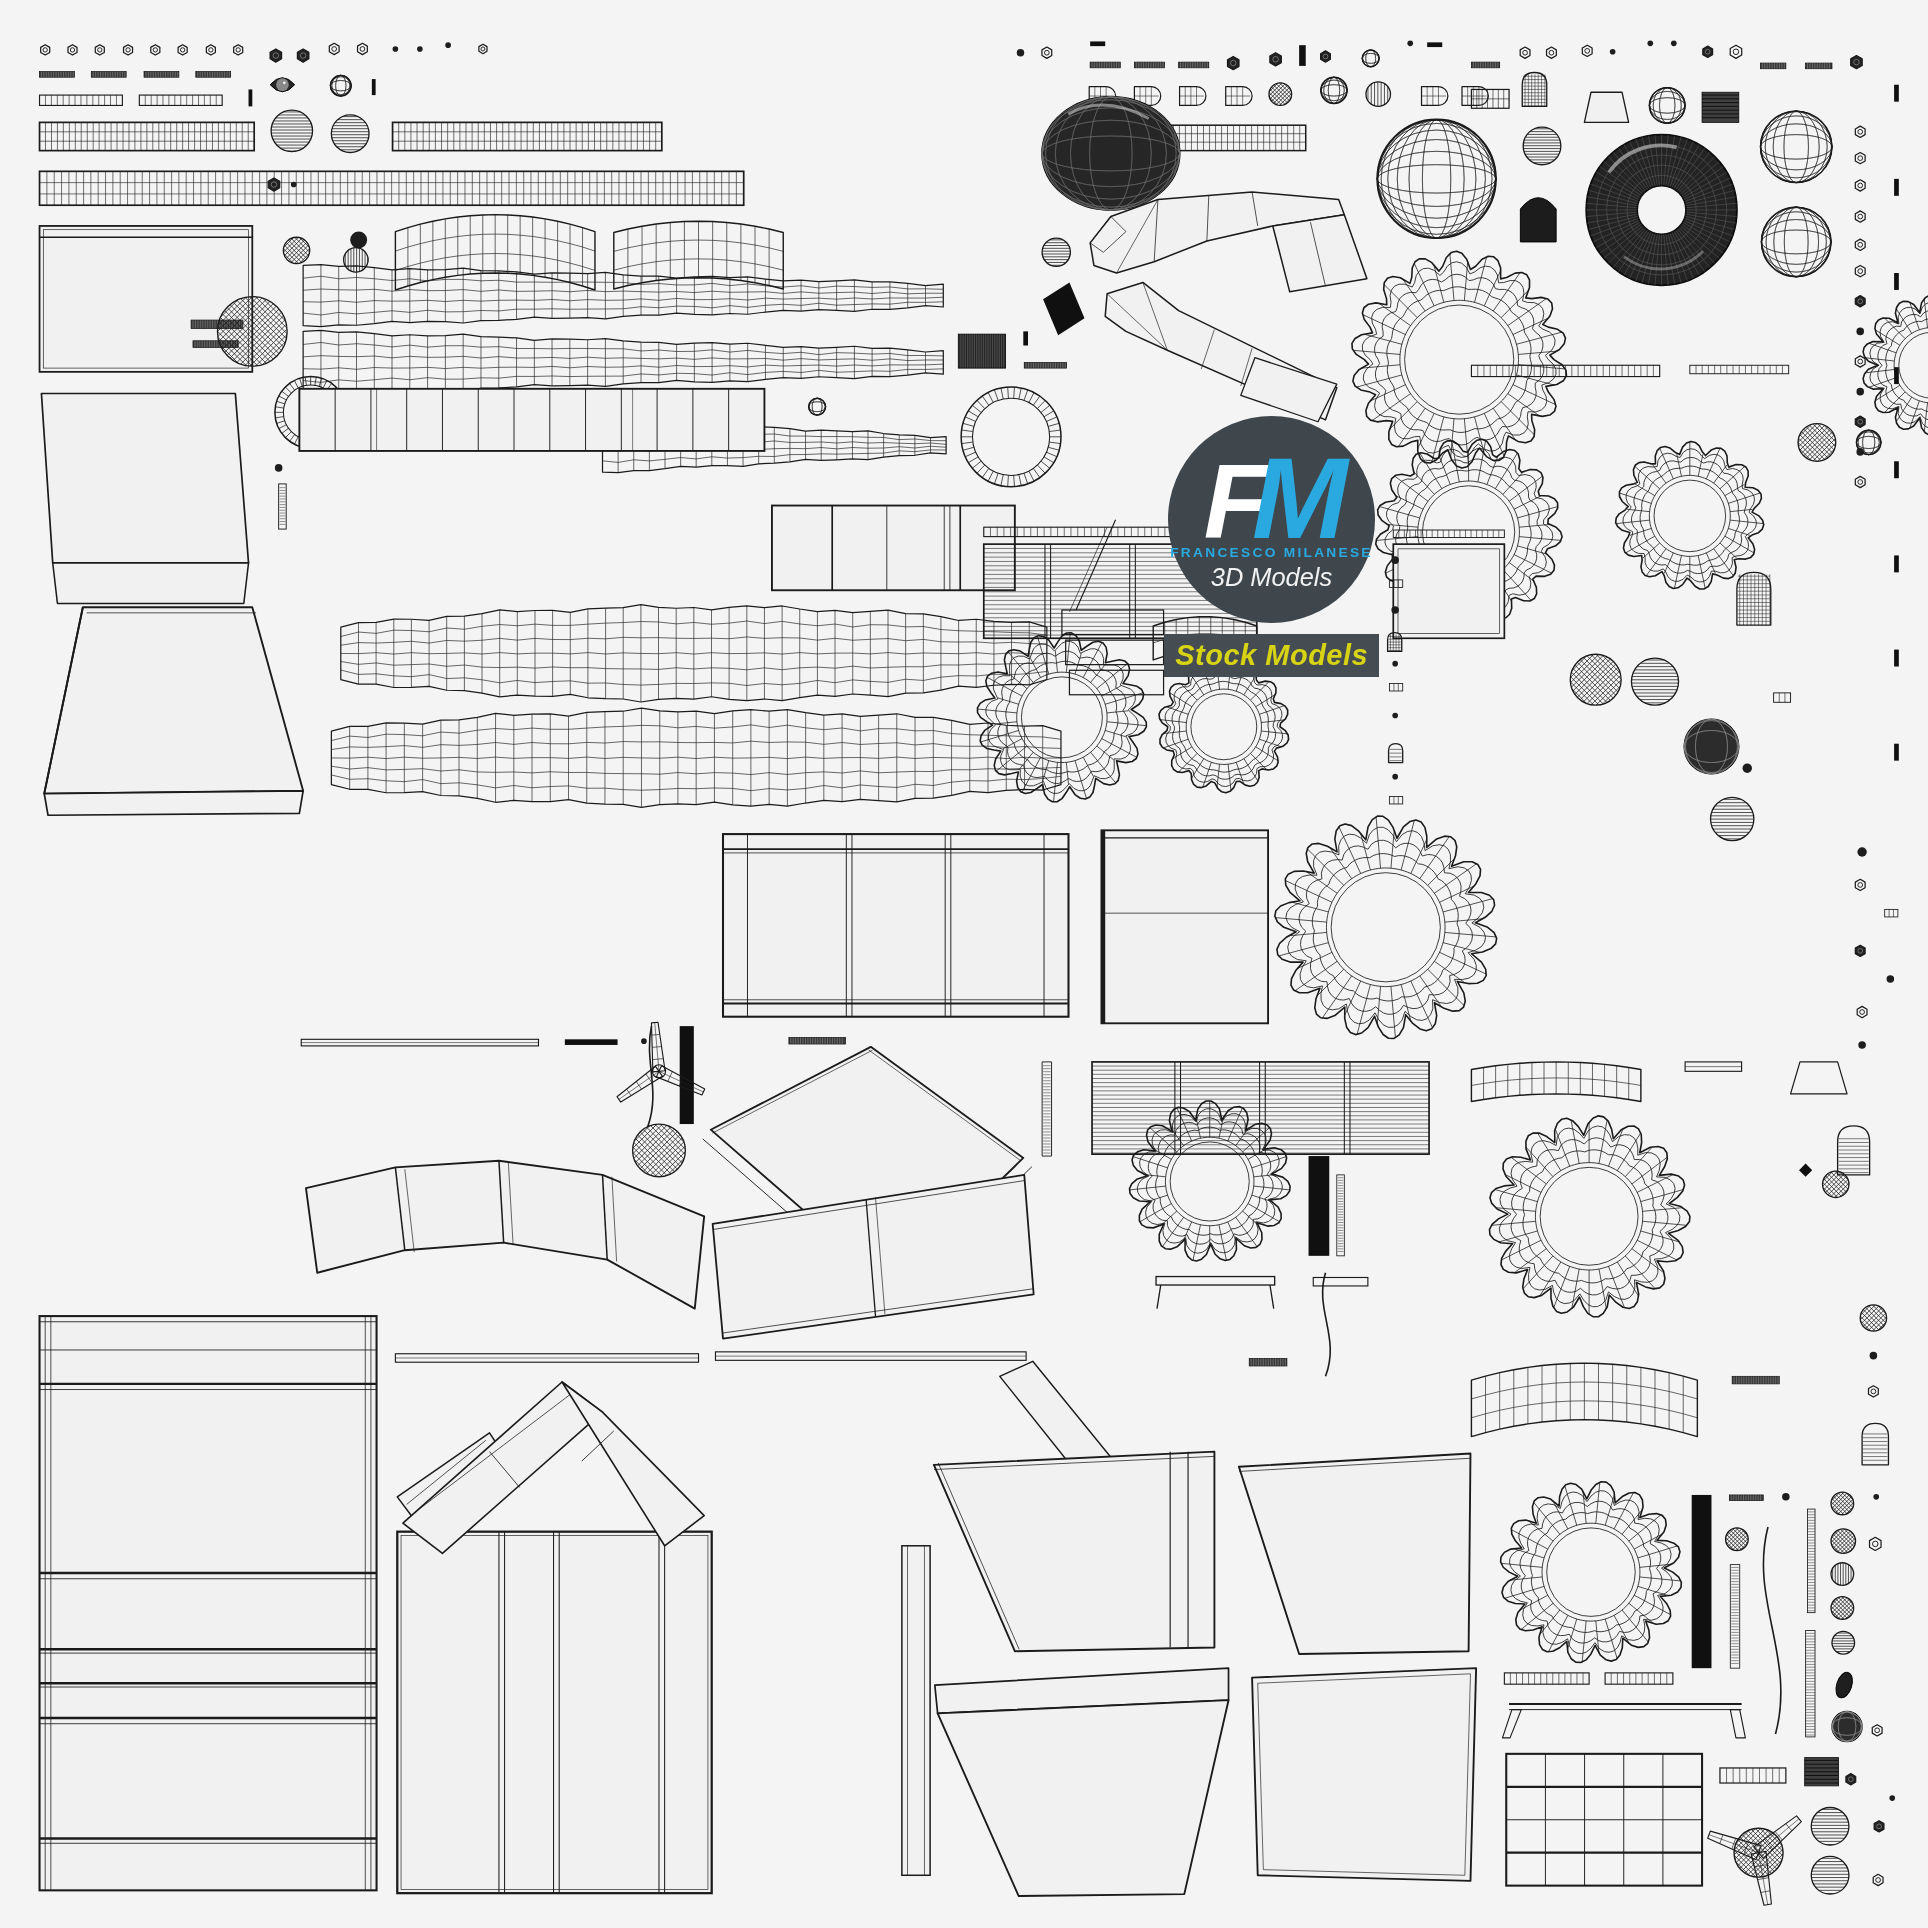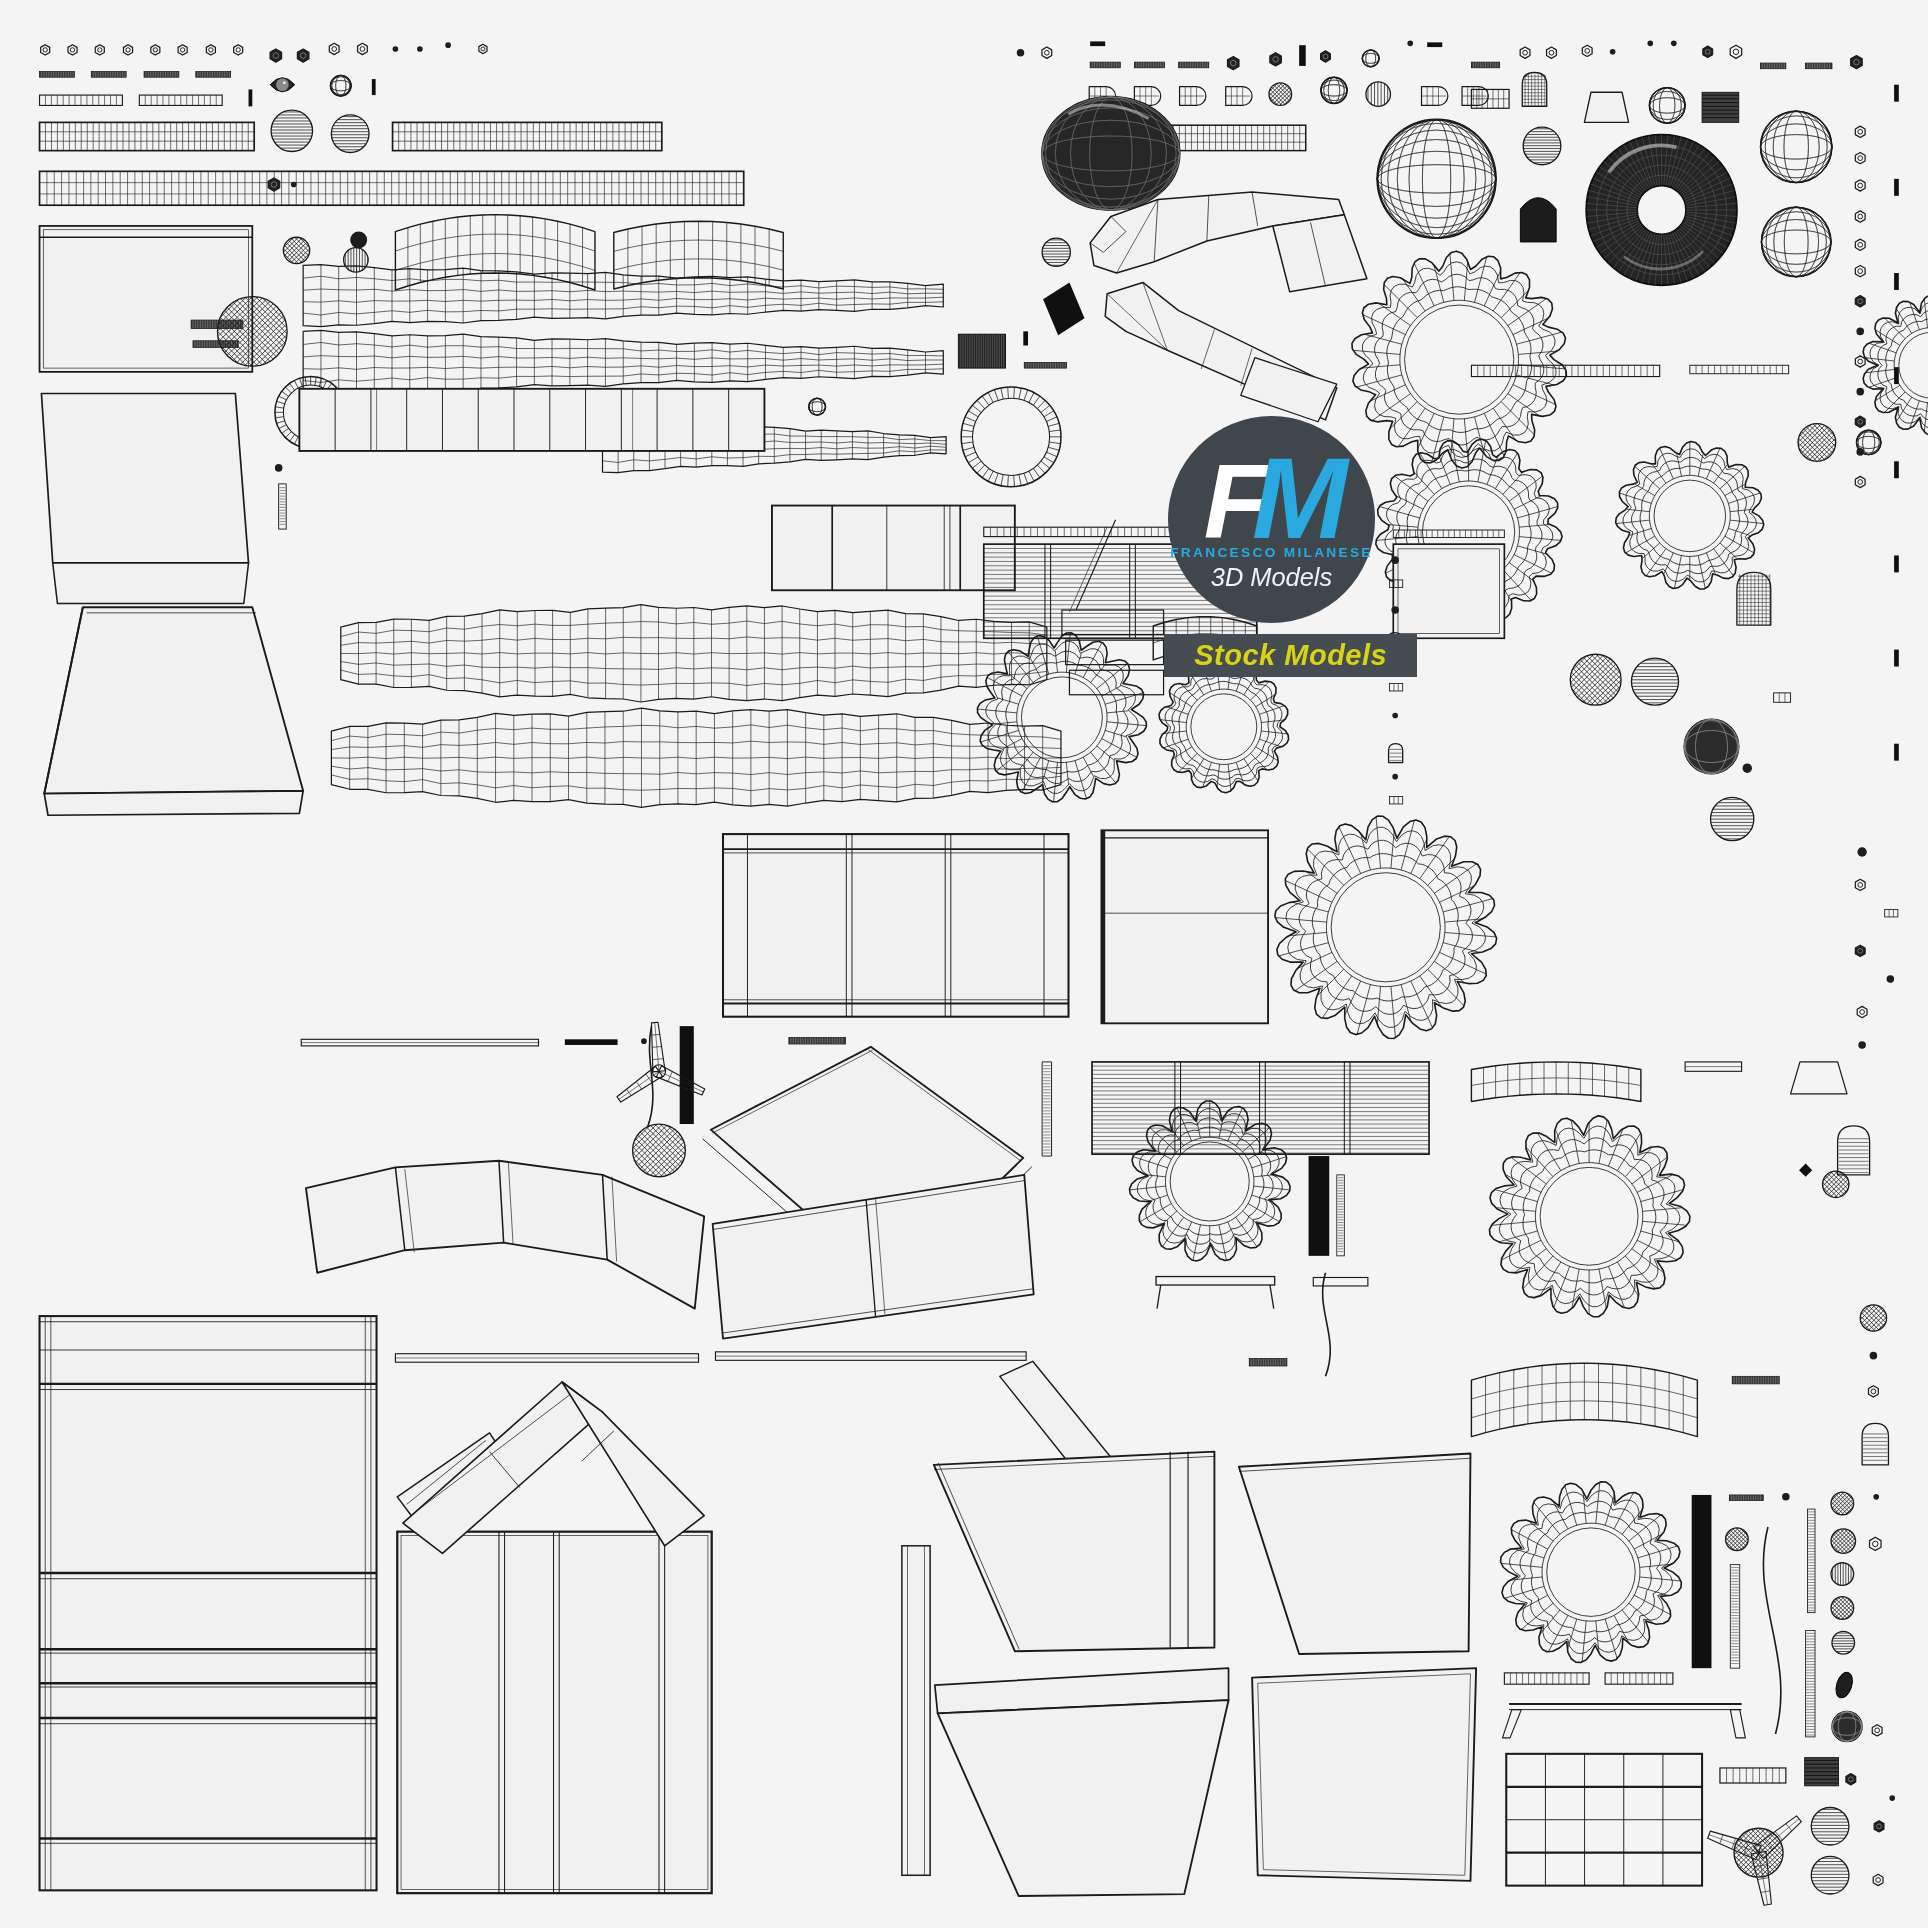--- a/index.html
+++ b/index.html
@@ -12,21 +12,21 @@
   #stage{position:relative;width:1928px;height:1928px}
   #scene{position:absolute;left:0;top:0;width:1928px;height:1928px}
   .logo{position:absolute;left:1168px;top:416px;width:213px}
   .logo-circle{width:207px;height:207px;border-radius:50%;background:var(--logo-circle);
     display:flex;flex-direction:column;align-items:center;justify-content:center;text-align:center}
   .logo-initials{font-style:italic;font-weight:bold;line-height:.82;letter-spacing:-8.5px;white-space:nowrap;margin-top:3.8px}
   .logo-initials .f{color:var(--letter-f);font-size:105px}
   .logo-initials .m{color:var(--accent);font-size:115px;margin-left:-7.5px}
   .logo-name{color:var(--accent);font-size:13.7px;font-weight:bold;letter-spacing:2.3px;margin-top:0;white-space:nowrap}
   .logo-sub{color:var(--subtitle);font-size:25.4px;font-style:italic;margin-top:3px;white-space:nowrap}
-  .logo-badge{position:absolute;left:-3.8px;top:218px;width:253px;height:43px;background:var(--badge-bg);
+  .logo-badge{position:absolute;left:-3.8px;top:218px;width:215px;height:43px;background:var(--badge-bg);
     color:var(--badge-text);font-size:29px;font-weight:bold;font-style:italic;letter-spacing:0.5px;
     display:flex;align-items:center;justify-content:center;white-space:nowrap}
 </style>
 </head>
 <body>
 
 <div id="stage">
   <svg id="scene" viewBox="0 0 2048 2048">
       <g>
         <path d="M52.8,50.3L52.8,55.8L48.0,58.5L43.2,55.8L43.2,50.3L48.0,47.5Z" fill="none" stroke="#1b1b1b" stroke-width="1.3" stroke-linejoin="round"></path>

